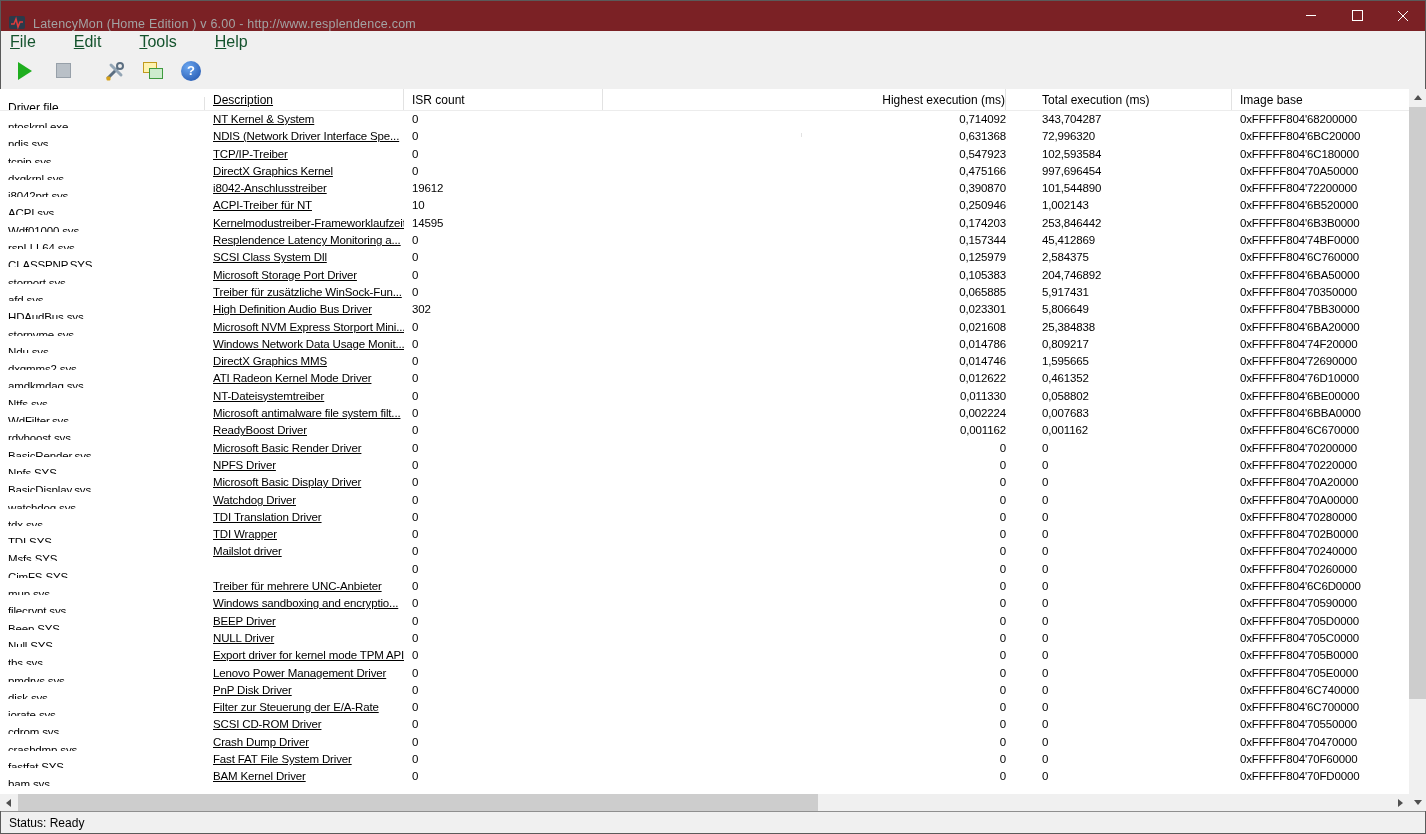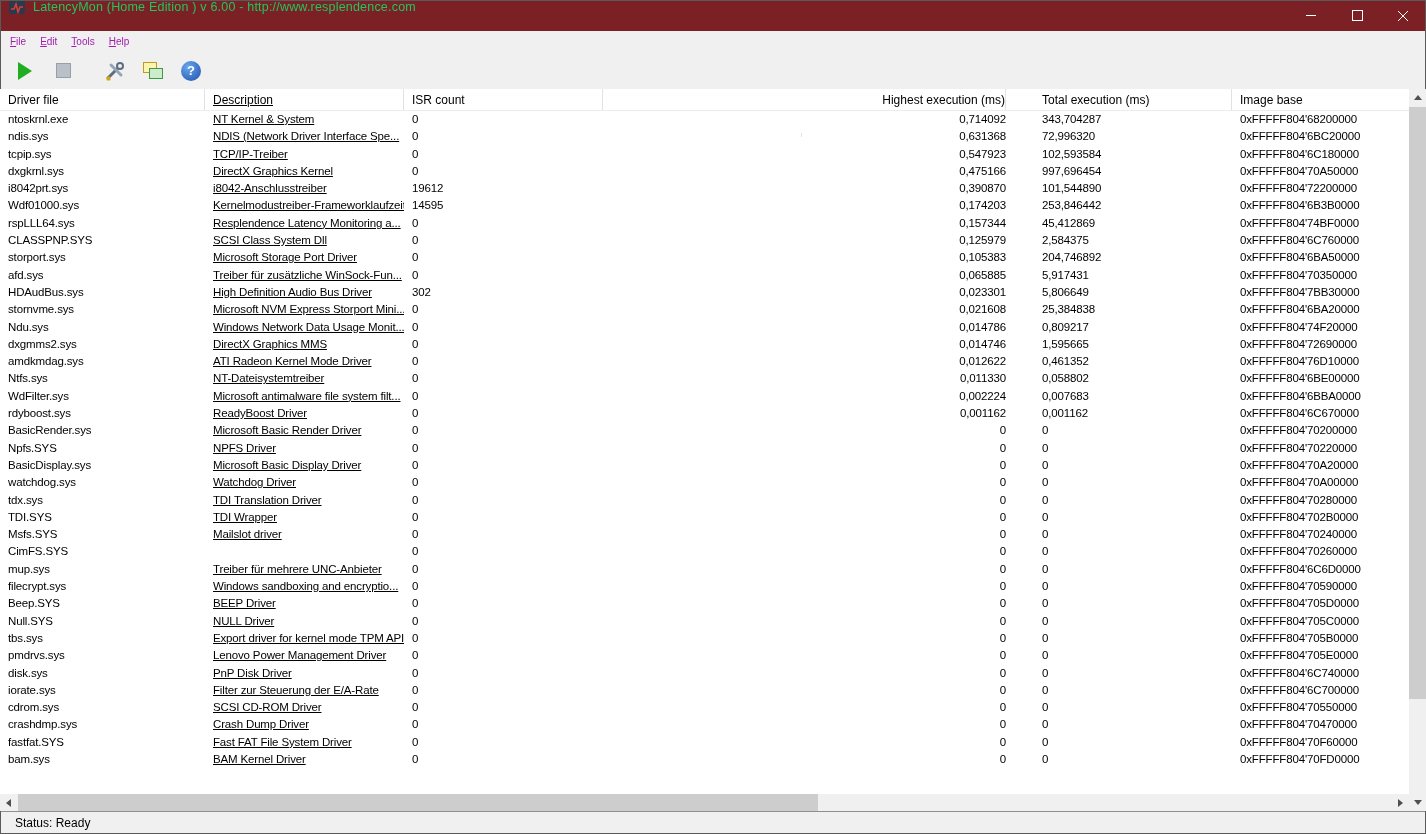--- a/index.html
+++ b/index.html
@@ -1,28 +1,28 @@
 <!DOCTYPE html>
 <html><head>
 <meta charset="utf-8">
 <style>
   html,body{margin:0;padding:0;width:1426px;height:834px;overflow:hidden;background:#fff;}
   .window{width:1426px;height:834px;display:flex;flex-direction:column;font-family:"Liberation Sans",sans-serif;outline:1px solid #5a5a5a;outline-offset:-1px;}
 
   
-  .titlebar{flex:0 0 31px;height:31px;background:#7b2125;color:#22c55e;display:flex;align-items:flex-start;padding-left:9px;}
+  .titlebar{flex:0 0 31px;height:31px;background:#7b2125;color:#a3a3a3;display:flex;align-items:flex-end;padding-left:9px;}
   .app-icon{width:16px;height:16px;margin-right:8px;flex:0 0 16px;}
   .title-text{font-size:12.5px;letter-spacing:.2px;white-space:nowrap;}
   .win-controls{margin-left:auto;display:flex;height:100%;}
   .win-btn{width:46px;height:100%;display:flex;align-items:center;justify-content:center;cursor:default;}
   .glyph-min{width:10px;height:1px;background:#fff;}
   .glyph-max{width:9px;height:9px;border:1px solid #fff;}
 
   
-  .menubar{flex:0 0 21px;height:21px;background:#f0f0f0;display:flex;align-items:center;padding-left:3px;font-size:10px;color:#a21caf;}
+  .menubar{flex:0 0 21px;height:21px;background:#f0f0f0;display:flex;align-items:center;padding-left:3px;font-size:16px;color:#14532d;gap:24px;}
   .menu-item{display:inline-block;padding:2px 7px;}
   .menu-item::first-letter{text-decoration:underline;}
 
   
   .toolbar{flex:0 0 37px;height:37px;background:#f0f0f0;display:flex;align-items:center;padding-left:10px;gap:8px;}
   .tb-btn{width:30px;height:30px;border:none;background:transparent;display:flex;align-items:center;justify-content:center;padding:0;}
   .play-shape{width:0;height:0;border-left:14px solid #1fae1f;border-top:9px solid transparent;border-bottom:9px solid transparent;}
   .stop-shape{width:13px;height:13px;background:#b9c0c7;border:1px solid #97a0a9;}
   .gap-left{margin-left:14px;}
   .proc-icon{position:relative;width:20px;height:17px;display:inline-block;}
@@ -40,41 +40,41 @@
   .content{flex:1 1 auto;position:relative;background:#fff;overflow:hidden;}
   .thead{position:absolute;top:0;left:0;width:1409px;height:22px;display:flex;background:#fff;border-bottom:1px solid #ececec;box-sizing:border-box;}
   .hcell{box-sizing:border-box;border-right:1px solid #e2e2e2;padding:4px 0 0 8px;font-size:12px;color:#000;white-space:nowrap;overflow:hidden;}
   .c0{width:205px;flex:0 0 205px;}
   .c1{width:199px;flex:0 0 199px;text-decoration:underline;}
   .c2{width:199px;flex:0 0 199px;}
   .c3{width:199px;flex:0 0 199px;margin-top:44px;}
   .c4{width:204px;flex:0 0 204px;text-align:right;}
   .c5{width:198px;flex:0 0 198px;margin-left:28px;}
   .c6{flex:1 1 auto;border-right:none;}
-  .hcell.c0,.cell.c0{}
+  .hcell.c0,.cell.c0{margin-top:8px;}
   .tbody{position:absolute;top:22px;left:0;width:1409px;bottom:17px;overflow:hidden;}
   .trow{display:flex;height:17.3px;line-height:17.3px;}
   .cell{box-sizing:border-box;padding-left:8px;font-size:11.5px;letter-spacing:-0.15px;color:#000;white-space:nowrap;overflow:hidden;}
 
   
   .vscroll{position:absolute;top:0;right:0;width:17px;height:100%;background:#f0f0f0;}
   .varrow{position:absolute;left:0;width:17px;height:17px;display:flex;align-items:center;justify-content:center;}
   .varrow.up{top:0;} .varrow.down{bottom:0;}
   .vthumb{position:absolute;top:18px;left:0;width:17px;height:592px;background:#cdcdcd;}
   .hscroll{position:absolute;bottom:0;left:0;width:1409px;height:17px;background:#f0f0f0;}
   .harrow{position:absolute;top:0;width:17px;height:17px;display:flex;align-items:center;justify-content:center;}
   .harrow.left{left:0;} .harrow.right{right:0;}
   .hthumb{position:absolute;left:18px;top:0;width:800px;height:17px;background:#cdcdcd;}
   .tri-up{width:0;height:0;border-left:4px solid transparent;border-right:4px solid transparent;border-bottom:5px solid #505050;}
   .tri-down{width:0;height:0;border-left:4px solid transparent;border-right:4px solid transparent;border-top:5px solid #505050;}
   .tri-left{width:0;height:0;border-top:4px solid transparent;border-bottom:4px solid transparent;border-right:5px solid #505050;}
   .tri-right{width:0;height:0;border-top:4px solid transparent;border-bottom:4px solid transparent;border-left:5px solid #505050;}
 
   
-  .statusbar{flex:0 0 23px;height:23px;box-sizing:border-box;background:#f0f0f0;border-top:1px solid #8f8f8f;display:flex;align-items:center;padding-left:15px;font-size:12px;color:#000;}
+  .statusbar{flex:0 0 23px;height:23px;box-sizing:border-box;background:#f0f0f0;border-top:1px solid #8f8f8f;display:flex;align-items:center;padding-left:9px;font-size:12px;color:#000;}
 </style>
 </head>
 <body>
 
 <div class="window">
 
   <div class="titlebar">
     <span class="app-icon">
       <svg width="16" height="16" viewBox="0 0 16 16">
         <rect x="0" y="1" width="16" height="13" rx="2" fill="#2b3a4a"></rect>
@@ -182,20 +182,29 @@
         <div class="trow">
           <div class="cell c0">i8042prt.sys</div>
           <div class="cell c1">i8042-Anschlusstreiber</div>
           <div class="cell c2">19612</div>
           <div class="cell c3">30</div>
           <div class="cell c4">0,390870</div>
           <div class="cell c5">101,544890</div>
           <div class="cell c6">0xFFFFF804'72200000</div>
         </div>
         <div class="trow">
+          <div class="cell c0">ACPI.sys</div>
+          <div class="cell c1">ACPI-Treiber für NT</div>
+          <div class="cell c2">10</div>
+          <div class="cell c3">18</div>
+          <div class="cell c4">0,250946</div>
+          <div class="cell c5">1,002143</div>
+          <div class="cell c6">0xFFFFF804'6B520000</div>
+        </div>
+        <div class="trow">
           <div class="cell c0">Wdf01000.sys</div>
           <div class="cell c1">Kernelmodustreiber-Frameworklaufzeit</div>
           <div class="cell c2">14595</div>
           <div class="cell c3">11162</div>
           <div class="cell c4">0,174203</div>
           <div class="cell c5">253,846442</div>
           <div class="cell c6">0xFFFFF804'6B3B0000</div>
         </div>
         <div class="trow">
           <div class="cell c0">rspLLL64.sys</div>

